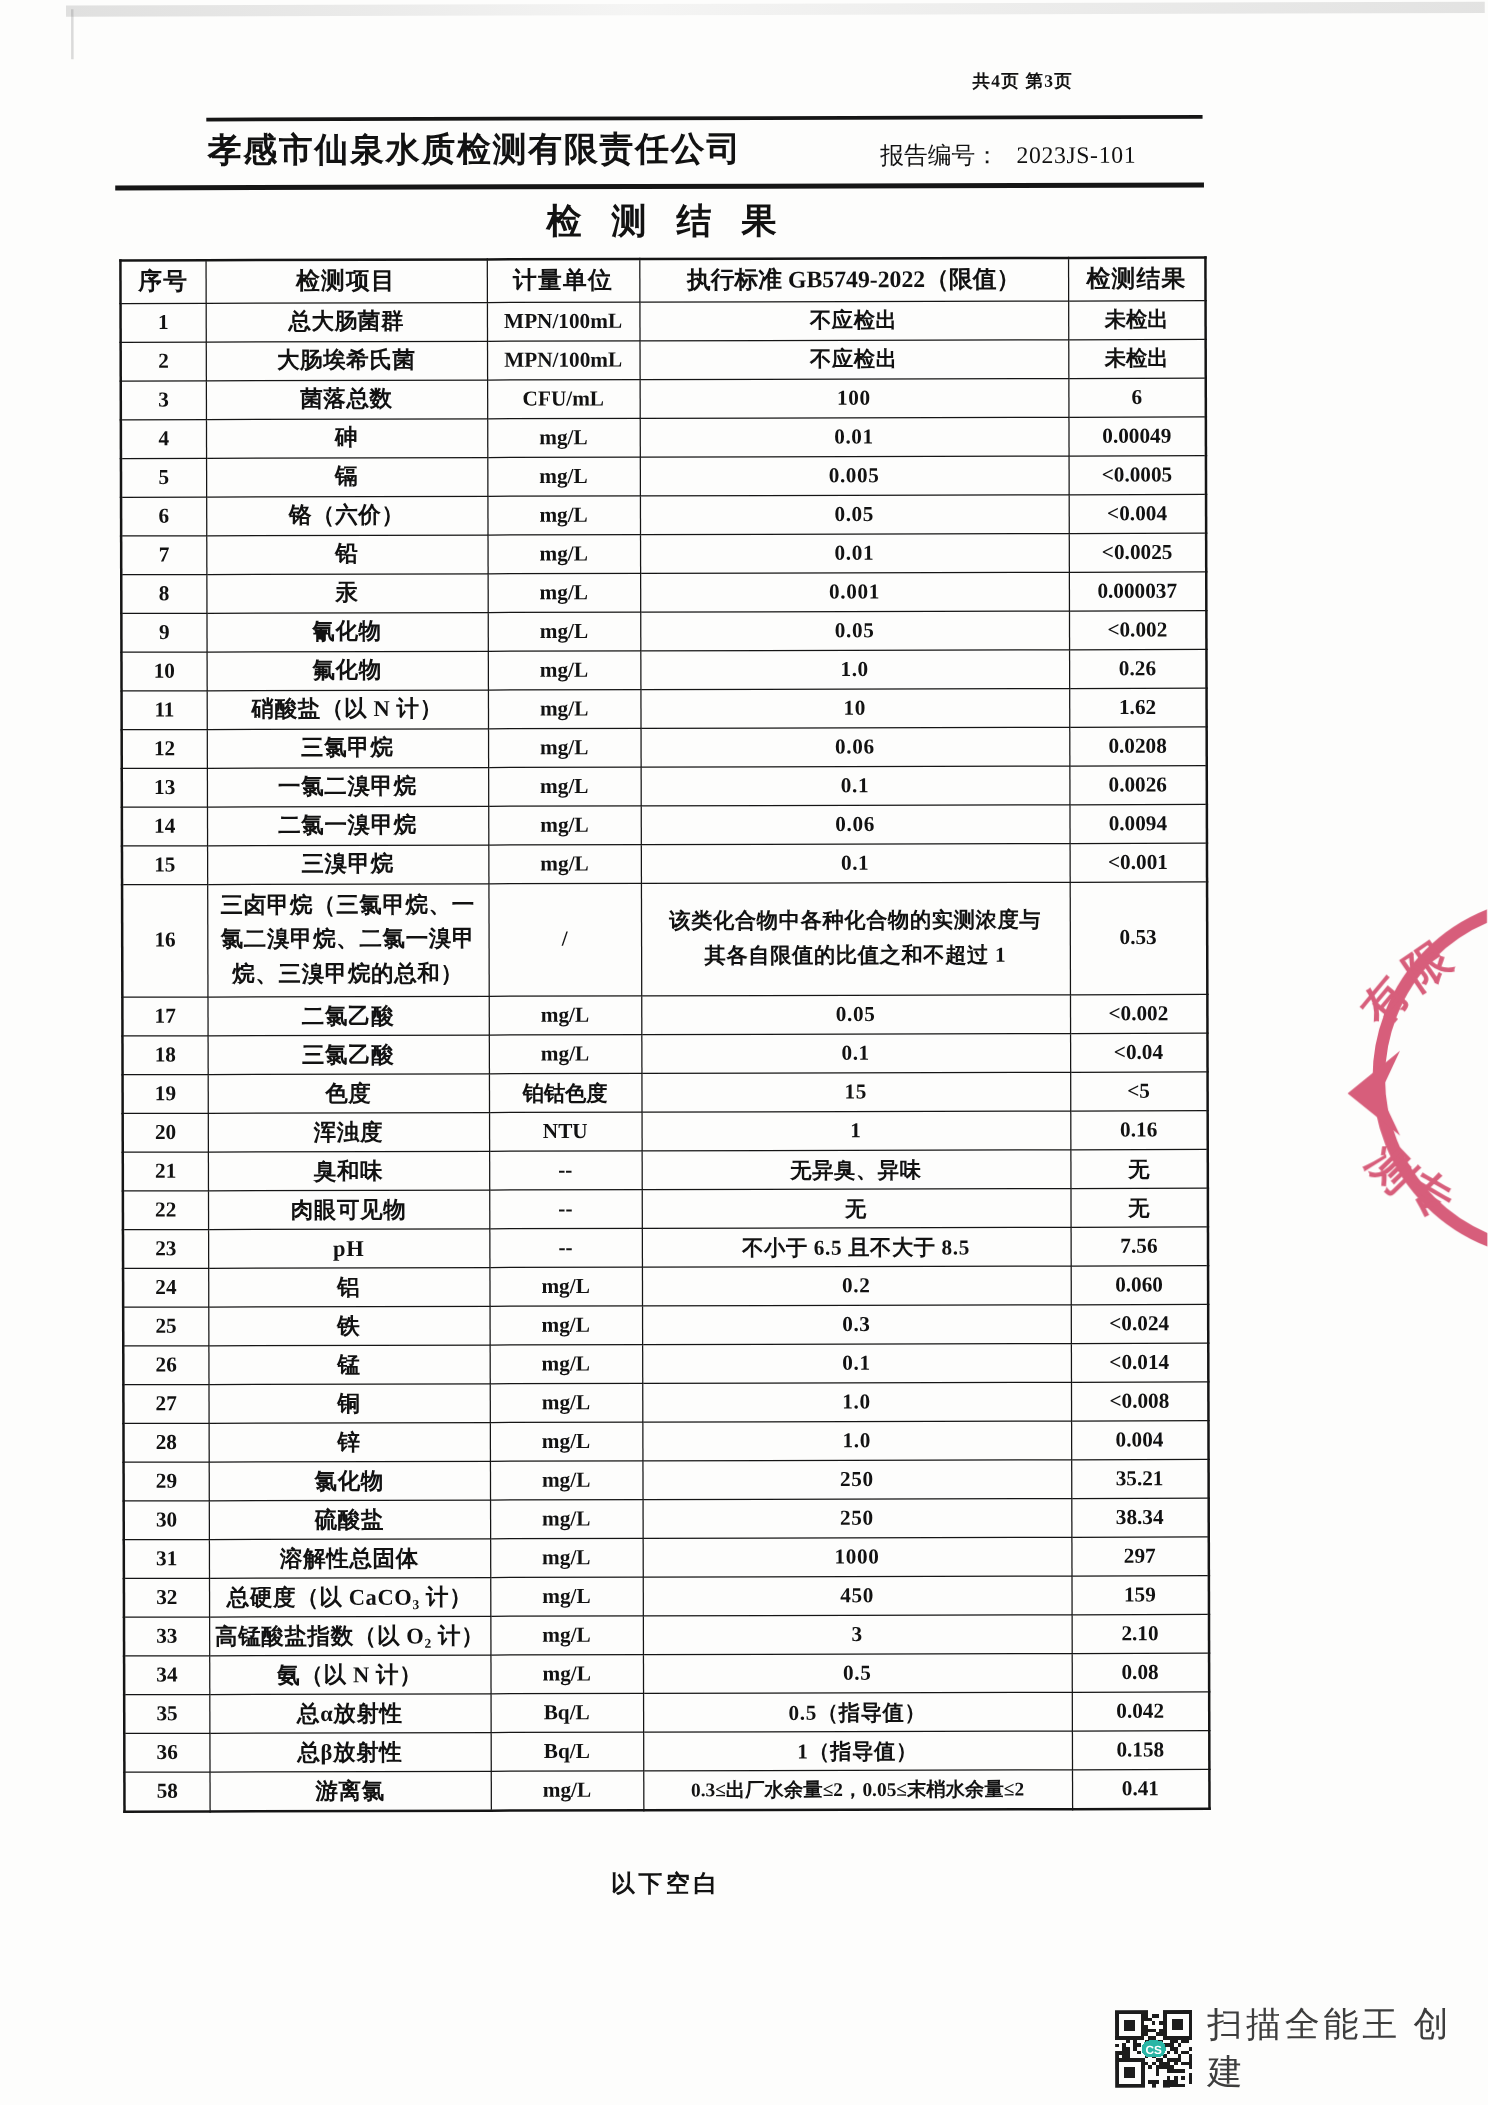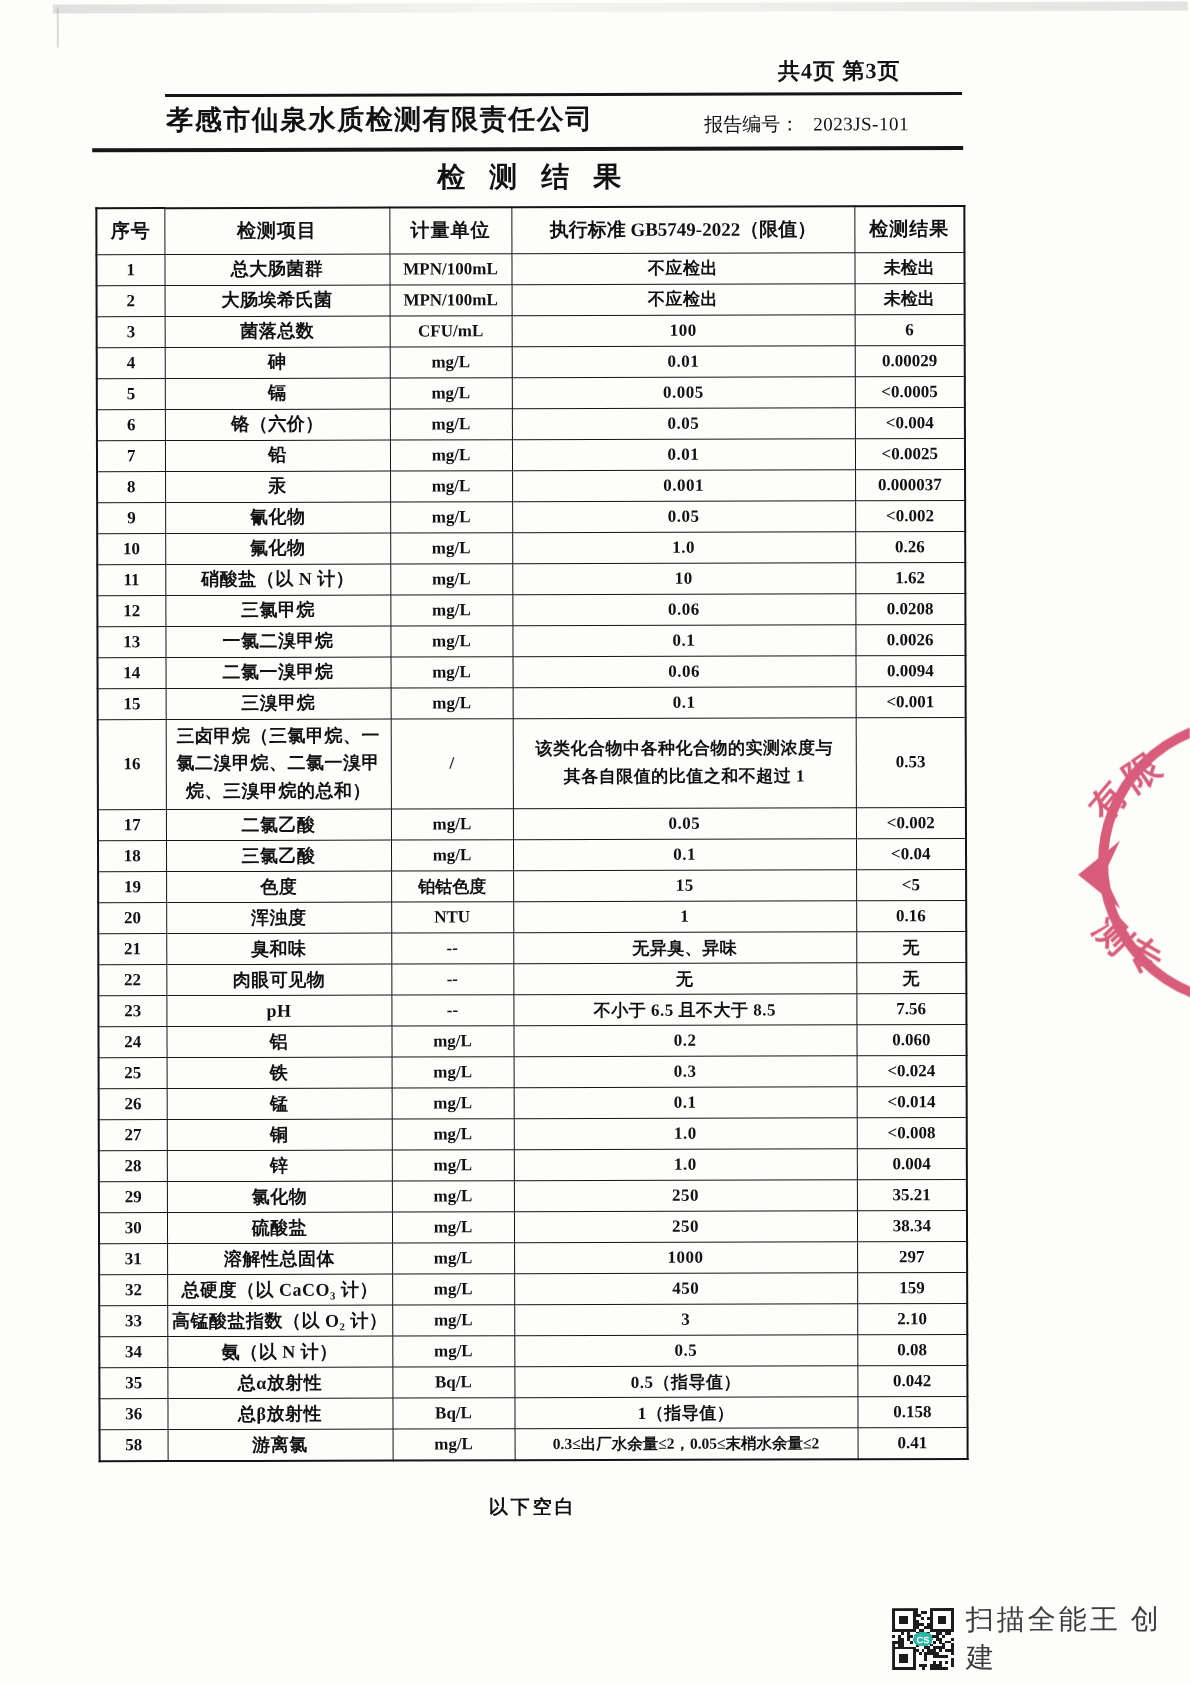--- a/index.html
+++ b/index.html
@@ -12,34 +12,34 @@
     color:#121212;
   }
   .doc{position:absolute;inset:0;transform:rotate(-0.15deg);}
 
   
   .artifact-top{position:absolute;top:3px;left:55px;width:1135px;height:9px;
     background:linear-gradient(90deg,rgba(120,120,120,.22),rgba(170,170,170,.10) 40%,rgba(120,120,120,.20));}
   .artifact-left{position:absolute;top:6px;left:59px;width:2px;height:40px;background:rgba(130,130,130,.28);}
 
   .page-indicator{position:absolute;top:57px;left:780px;width:200px;
-    font-size:22px;font-weight:bold;letter-spacing:1px;}
+    font-size:14px;font-weight:bold;letter-spacing:1px;}
   .rule-1{position:absolute;top:93px;left:167px;width:797px;height:3px;background:#161616;}
   .company-name{position:absolute;top:101px;left:168px;font-size:27px;font-weight:bold;letter-spacing:1.5px;}
   .report-no{position:absolute;top:112px;left:706px;font-size:19px;font-weight:normal;}
   .report-no .num{margin-left:14px;letter-spacing:.5px;}
   .rule-2{position:absolute;top:147px;left:94px;width:871px;height:3.5px;background:#161616;}
   .doc-title{position:absolute;top:158px;left:97px;width:868px;text-align:center;
     font-size:28px;font-weight:bold;letter-spacing:24px;text-indent:24px;}
 
   table.results{position:absolute;top:206px;left:97px;width:868px;
     border-collapse:collapse;table-layout:fixed;border:2.5px solid #151515;}
   th,td{border:1.8px solid #151515;text-align:center;vertical-align:middle;
     font-weight:bold;padding:0 4px;box-sizing:border-box;overflow:hidden;}
-  thead th{height:46px;font-size:19px;letter-spacing:1px;}
+  thead th{height:34px;font-size:19px;letter-spacing:1px;}
   thead th.col-limit{letter-spacing:0;}
   tbody td{height:31px;font-size:17px;}
   tbody td.c-item{font-size:18px;letter-spacing:.5px;line-height:1.5;}
   tbody td.c-limit{letter-spacing:.5px;}
   tbody tr:nth-child(16) td{height:88px;}
   tbody tr:nth-child(16) td.c-limit{padding:16px 22px;line-height:1.7;letter-spacing:.5px;}
   tbody tr:nth-child(16) td.c-item{line-height:1.55;}
   tbody tr:nth-child(37) td.c-limit{font-size:15.5px;letter-spacing:0;}
 
   .below-blank{position:absolute;top:1494px;left:97px;width:868px;text-align:center;
@@ -109,21 +109,21 @@
       <td class="c-item">菌落总数</td>
       <td class="c-unit">CFU/mL</td>
       <td class="c-limit">100</td>
       <td class="c-result">6</td>
     </tr>
         <tr>
       <td class="c-no">4</td>
       <td class="c-item">砷</td>
       <td class="c-unit">mg/L</td>
       <td class="c-limit">0.01</td>
-      <td class="c-result">0.00029</td>
+      <td class="c-result">0.00049</td>
     </tr>
         <tr>
       <td class="c-no">5</td>
       <td class="c-item">镉</td>
       <td class="c-unit">mg/L</td>
       <td class="c-limit">0.005</td>
       <td class="c-result">&lt;0.0005</td>
     </tr>
         <tr>
       <td class="c-no">6</td>

